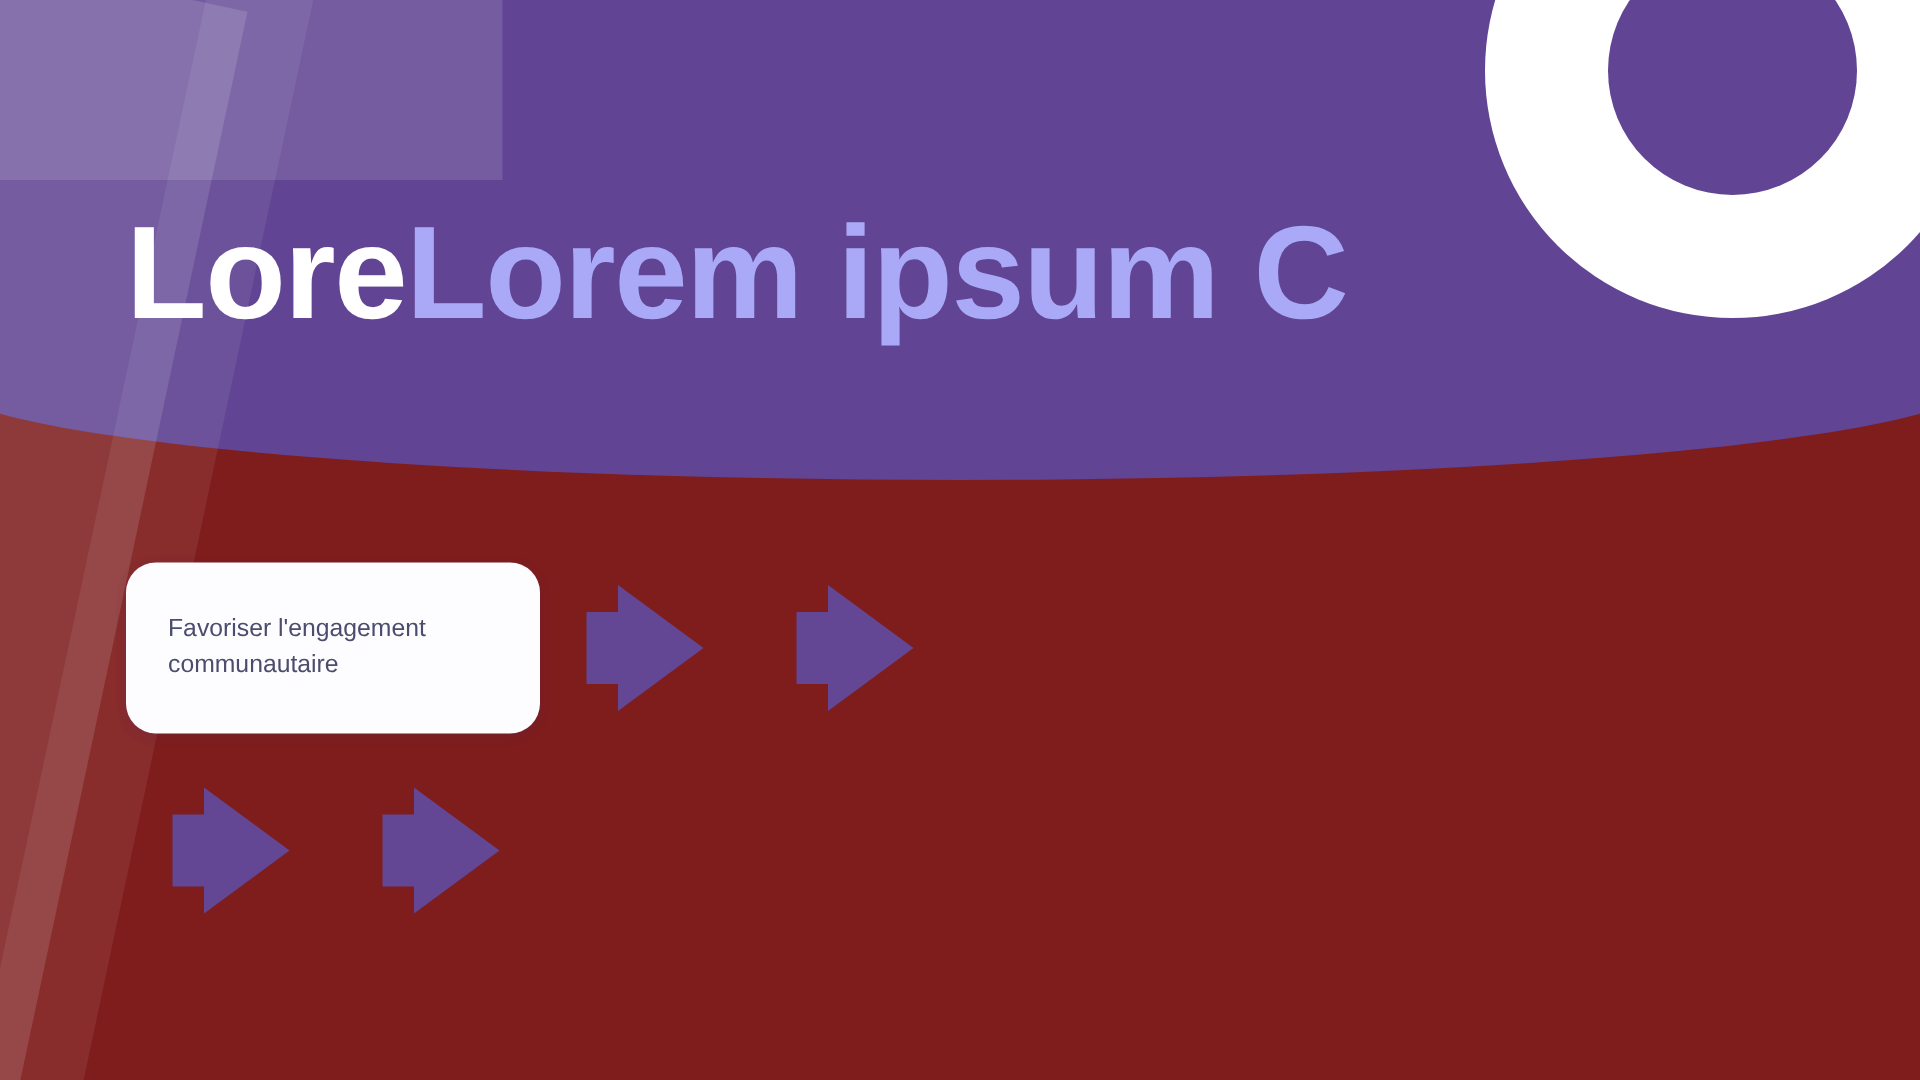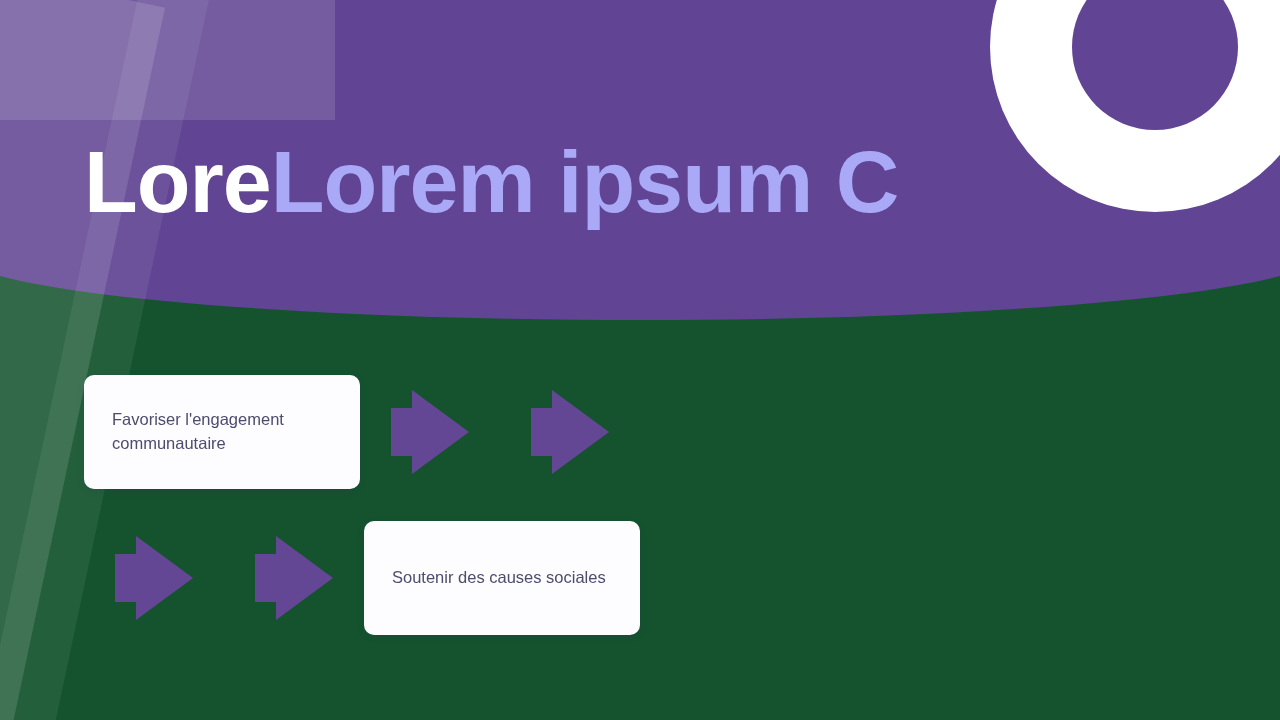--- a/index.html
+++ b/index.html
@@ -4,21 +4,21 @@
 <style>
   * { margin:0; padding:0; box-sizing:border-box; }
   html, body {
     width:1280px; height:720px;
     overflow:hidden;
     font-family:"Liberation Sans", sans-serif;
   }
   #slide {
     position:relative;
     width:1280px; height:720px;
-    background:#14532d;
+    background:#7f1d1d;
     overflow:hidden;
   }
 
   
   .deco { position:absolute; pointer-events:none; }
 
   
   #stripe-band {
     left:-60px; top:-40px;
     width:230px; height:840px;
@@ -91,21 +91,21 @@
     z-index:6;
     display:flex;
     flex-direction:column;
     row-gap:32px;
   }
   .row { display:flex; align-items:center; }
 
   .card {
     width:276px; height:114px;
     background:#fdfdff;
-    border-radius:10px;
+    border-radius:20px;
     box-shadow:0 2px 7px rgba(60,40,110,0.16);
     display:flex; align-items:center;
     padding:0 28px;
   }
   .card-text {
     color:#4c4c6e;
     font-size:16.5px;
     line-height:1.45;
   }
 
@@ -151,19 +151,16 @@
       <div class="arrow-cell">
         <svg class="arrow" width="92" height="92" viewBox="0 0 92 92">
           <path d="M7 22 H28 V4 L85 46 L28 88 V70 H7 Z" fill="#634795"></path>
         </svg>
       </div>
       <div class="arrow-cell">
         <svg class="arrow" width="92" height="92" viewBox="0 0 92 92">
           <path d="M7 22 H28 V4 L85 46 L28 88 V70 H7 Z" fill="#634795"></path>
         </svg>
       </div>
-      <div class="card">
-        <span class="card-text">Soutenir des causes sociales</span>
-      </div>
     </div>
 
   </div>
 </div>
 
 </body></html>

